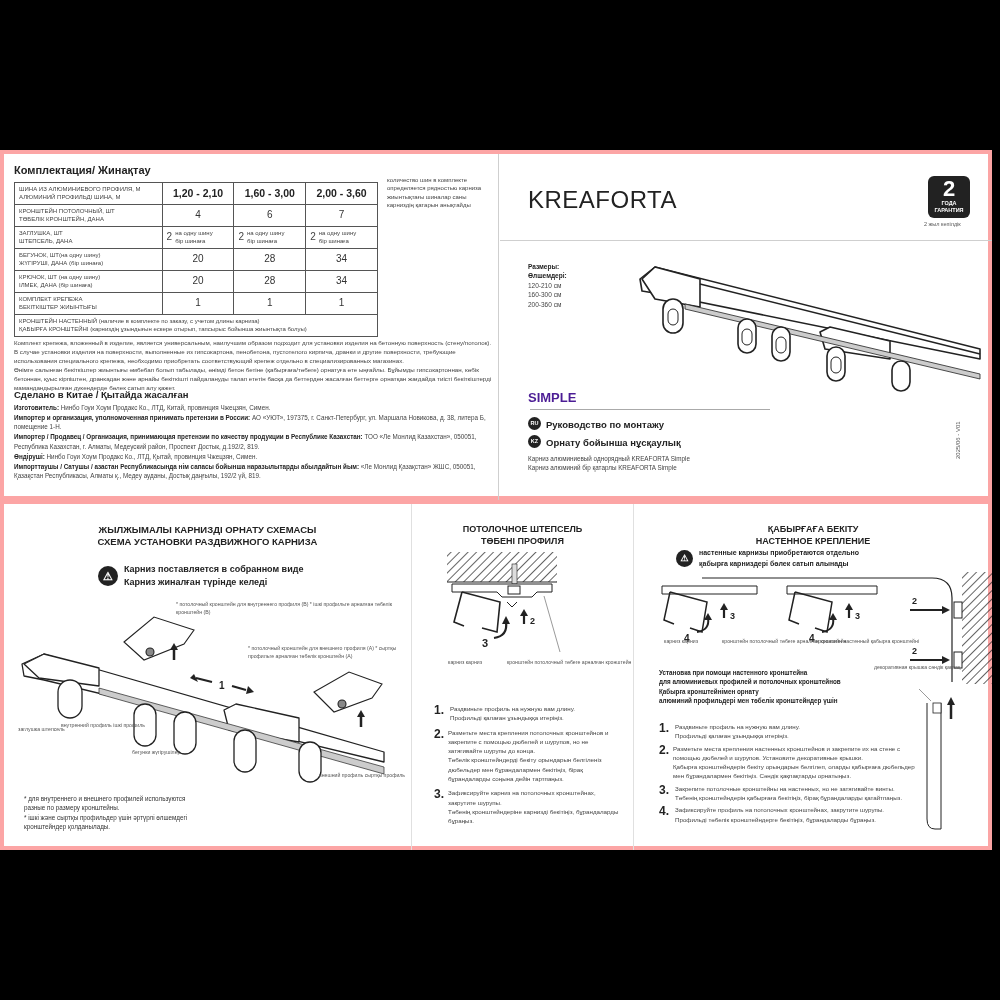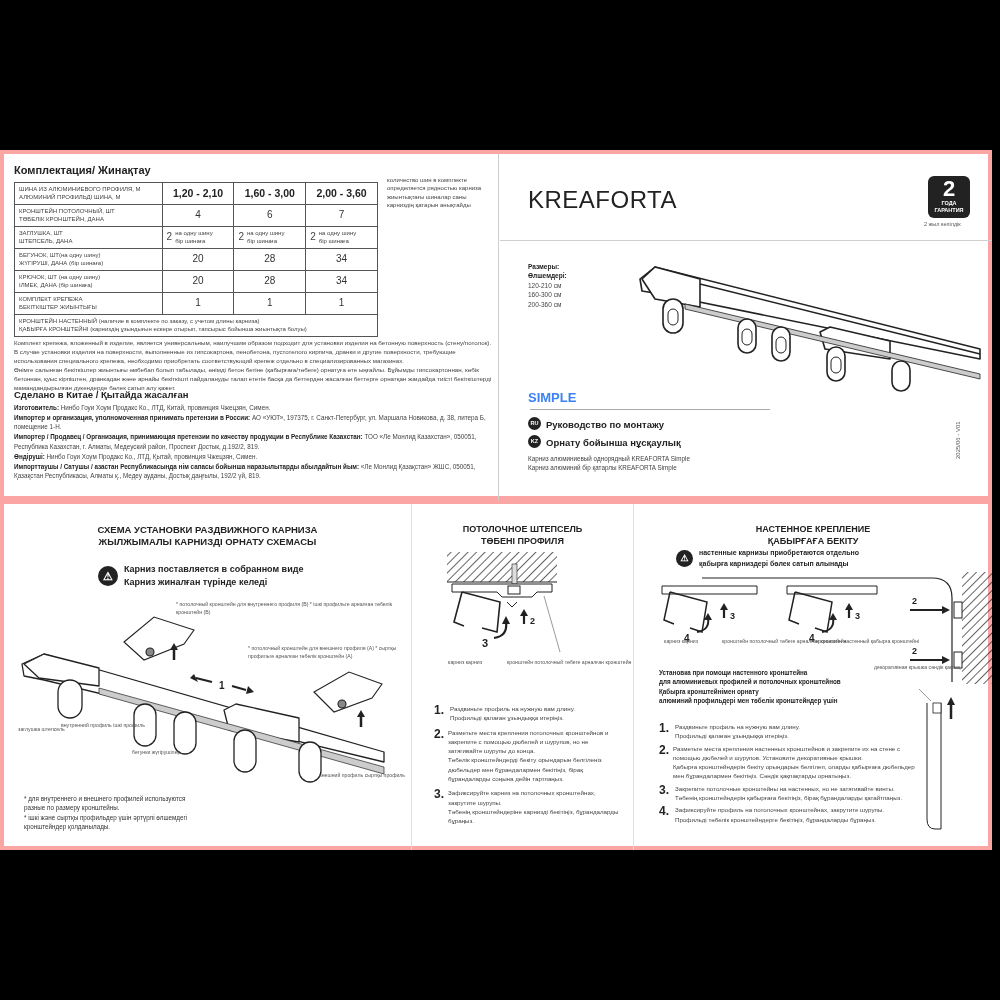--- a/index.html
+++ b/index.html
@@ -33,21 +33,21 @@
   .tr { position: absolute; left: 496px; top: 0; width: 492px; height: 346px; }
   .tr .hline { position: absolute; left: 0; right: 0; top: 86px; border-top: 1px solid #cfcfcf; }
   .brand { position: absolute; left: 28px; top: 32px; font-size: 24px; letter-spacing: 0.5px; color: #222; font-weight: normal; }
   .badge { position: absolute; left: 428px; top: 22px; width: 42px; height: 42px; background: #222; border-radius: 6px; color: #fff; text-align: center; }
   .badge .n { font-size: 22px; font-weight: bold; line-height: 22px; display: block; margin-top: 2px; }
   .badge .t { font-size: 5.5px; font-weight: bold; line-height: 6.5px; display: block; }
   .badge-sub { position: absolute; left: 424px; top: 67px; font-size: 5.5px; color: #555; }
   .sizes { position: absolute; left: 28px; top: 108px; font-size: 6.5px; line-height: 1.45; color: #444; }
   .sizes b { color: #222; }
   .product-img { position: absolute; left: 130px; top: 105px; width: 350px; height: 125px; }
-  .simple { position: absolute; left: 28px; top: 236px; font-size: 13px; font-weight: bold; color: #3b82f6; }
+  .simple { position: absolute; left: 28px; top: 236px; font-size: 13px; font-weight: bold; color: #4c1d95; }
   .simple-line { position: absolute; left: 30px; top: 255px; width: 240px; border-top: 1px solid #aaa; }
   .lang { position: absolute; left: 28px; display: flex; align-items: flex-end; font-size: 9.5px; font-weight: bold; color: #222; }
   .lang .pill { width: 13px; height: 13px; border-radius: 50%; background: #222; color: #fff; font-size: 5.5px; text-align: center; line-height: 13px; margin-right: 5px; }
   .lang-ru { top: 263px; }
   .lang-kz { top: 281px; }
   .subtitle { position: absolute; left: 28px; top: 300px; font-size: 6.3px; line-height: 1.5; color: #444; }
   .version { position: absolute; left: 455px; top: 305px; transform: rotate(-90deg); transform-origin: left top; font-size: 6px; color: #555; white-space: nowrap; }
 
   
   .bl { position: absolute; left: 0; top: 0; width: 408px; height: 346px; border-right: 1px solid #e0e0e0; }
@@ -199,22 +199,22 @@
       <div>Карниз алюминий бір қатарлы KREAFORTA Simple</div>
     </div>
     <div class="version">2025/06 - V01</div>
   </div>
 </div>
 
 <div class="sheet sheet-bottom">
 
   <div class="bl">
     <div class="title-c" style="top:20px;">
+      <div>ЖЫЛЖЫМАЛЫ КАРНИЗДІ ОРНАТУ СХЕМАСЫ</div>
       <div>СХЕМА УСТАНОВКИ РАЗДВИЖНОГО КАРНИЗА</div>
-      <div>ЖЫЛЖЫМАЛЫ КАРНИЗДІ ОРНАТУ СХЕМАСЫ</div>
     </div>
     <div class="warn" style="left:94px; top:59px; font-size:9px; line-height:1.45;">
       <span class="tri">⚠</span>
       <div>
           <div>Карниз поставляется в собранном виде</div>
           <div>Карниз жиналған түрінде келеді</div>
         </div>
     </div>
     <div class="lbl" style="left:172px; top:97px;">* потолочный кронштейн для внутреннего профиля (B)
 * ішкі профильге арналған төбелік кронштейн (B)</div>
@@ -317,22 +317,22 @@
       <div class="step">
           <span class="num">3.</span>
           <span class="txt" style="white-space:pre-line">Зафиксируйте карниз на потолочных кронштейнах, закрутите шурупы.
 Төбенің кронштейндеріне карнизді бекітіңіз, бұрандаларды бұраңыз.</span>
         </div>
     </div>
   </div>
 
   <div class="br">
     <div class="title-c" style="top:20px; font-size:9px;">
+      <div>ҚАБЫРҒАҒА БЕКІТУ</div>
       <div>НАСТЕННОЕ КРЕПЛЕНИЕ</div>
-      <div>ҚАБЫРҒАҒА БЕКІТУ</div>
     </div>
     <div class="warn" style="left:42px; top:44px; font-size:7px; line-height:1.5;">
       <span class="tri" style="width:17px;height:17px;line-height:17px;font-size:9px;">⚠</span>
       <div>
           <div>настенные карнизы приобретаются отдельно</div>
           <div>қабырға карниздері бөлек сатып алынады</div>
         </div>
     </div>
 
     <svg style="left:28px; top:68px; width:330px; height:120px;" viewBox="0 0 330 120">

